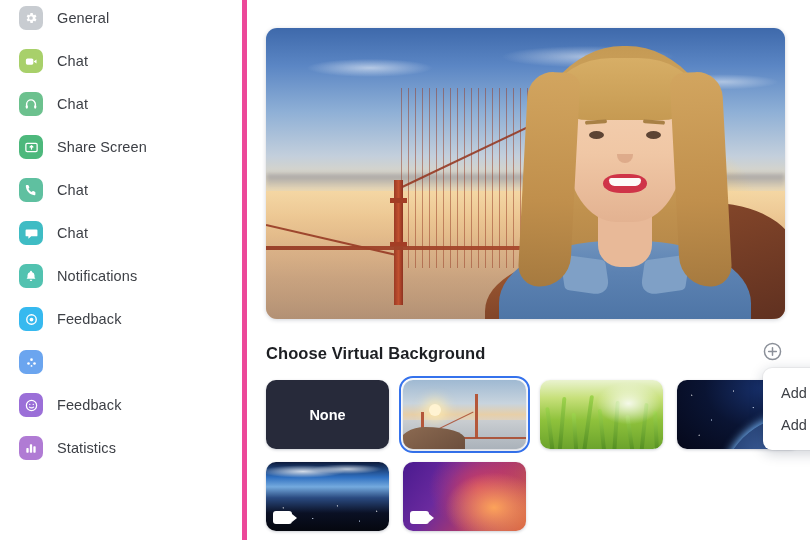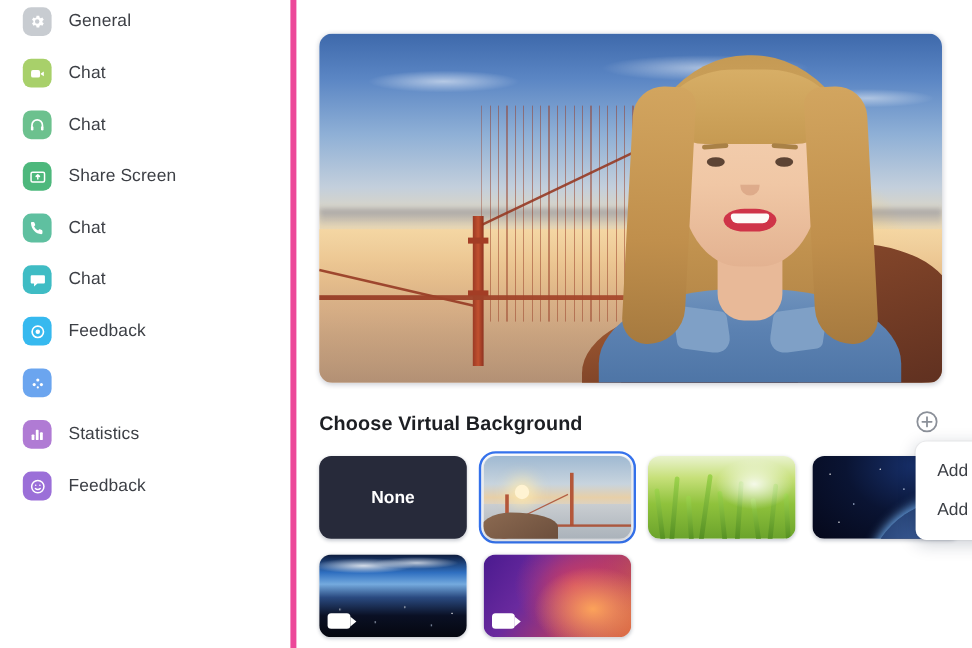--- a/index.html
+++ b/index.html
@@ -454,20 +454,29 @@
 
     <div class="nav-item">
       <span class="nav-icon" style="background:#3fbcc4">
         <svg width="15" height="15" viewBox="0 0 24 24" fill="#fff">
             <path d="M4 5.5h16a1.5 1.5 0 0 1 1.5 1.5v8a1.5 1.5 0 0 1-1.5 1.5h-8.4L7 20.5V16.5H4A1.5 1.5 0 0 1 2.5 15V7A1.5 1.5 0 0 1 4 5.5z"></path>
           </svg>
       </span>
       <span class="nav-label">Chat</span>
     </div>
 
+    <div class="nav-item">
+      <span class="nav-icon" style="background:#52c2b0">
+        <svg width="14" height="14" viewBox="0 0 24 24" fill="#fff">
+            <path d="M12 2.8a1.6 1.6 0 0 1 1.6 1.6v.6a5.8 5.8 0 0 1 4.4 5.6v3.6l1.5 2.4H4.5L6 14.2v-3.6a5.8 5.8 0 0 1 4.4-5.6v-.6A1.6 1.6 0 0 1 12 2.8z"></path>
+            <path d="M9.8 18.4h4.4a2.2 2.2 0 0 1-4.4 0z"></path>
+          </svg>
+      </span>
+      <span class="nav-label">Notifications</span>
+    </div>
 
 
     <div class="nav-item">
       <span class="nav-icon" style="background:#36b9ef">
         <svg width="15" height="15" viewBox="0 0 24 24" fill="none" stroke="#fff" stroke-width="2.2">
             <circle cx="12" cy="12" r="7.6"></circle>
             <circle cx="12" cy="12" r="3" fill="#fff" stroke="none"></circle>
           </svg>
       </span>
       <span class="nav-label">Feedback</span>
@@ -478,40 +487,40 @@
         <svg width="15" height="15" viewBox="0 0 24 24" fill="#fff">
             <circle cx="12" cy="7.4" r="2.1"></circle>
             <circle cx="7.2" cy="13.6" r="2.1"></circle>
             <circle cx="16.8" cy="13.6" r="2.1"></circle>
             <circle cx="12" cy="17.4" r="1.5"></circle>
           </svg>
       </span>
     </div>
 
     <div class="nav-item">
-      <span class="nav-icon" style="background:#b07bd4">
-        <svg width="14" height="14" viewBox="0 0 24 24" fill="#fff">
-            <rect x="4" y="12" width="4" height="8" rx="1.2"></rect>
-            <rect x="10" y="5.5" width="4" height="14.5" rx="1.2"></rect>
-            <rect x="16" y="9" width="4" height="11" rx="1.2"></rect>
-          </svg>
-      </span>
-      <span class="nav-label">Statistics</span>
-    </div>
-
-    <div class="nav-item">
       <span class="nav-icon" style="background:#9b6fd8">
         <svg width="15" height="15" viewBox="0 0 24 24" fill="none" stroke="#fff" stroke-width="2">
             <circle cx="12" cy="12" r="8.2"></circle>
             <circle cx="9.2" cy="10.2" r="1.1" fill="#fff" stroke="none"></circle>
             <circle cx="14.8" cy="10.2" r="1.1" fill="#fff" stroke="none"></circle>
             <path d="M8.8 14.6c.9.9 1.9 1.3 3.2 1.3s2.3-.4 3.2-1.3" stroke-linecap="round"></path>
           </svg>
       </span>
       <span class="nav-label">Feedback</span>
+    </div>
+
+    <div class="nav-item">
+      <span class="nav-icon" style="background:#b07bd4">
+        <svg width="14" height="14" viewBox="0 0 24 24" fill="#fff">
+            <rect x="4" y="12" width="4" height="8" rx="1.2"></rect>
+            <rect x="10" y="5.5" width="4" height="14.5" rx="1.2"></rect>
+            <rect x="16" y="9" width="4" height="11" rx="1.2"></rect>
+          </svg>
+      </span>
+      <span class="nav-label">Statistics</span>
     </div>
   </nav>
 
   <section id="main">
 
     <div id="preview">
       <div class="pv-sky"></div>
       <div class="pv-clouds"></div>
       <div class="pv-hills"></div>
       <div class="pv-water"></div>

